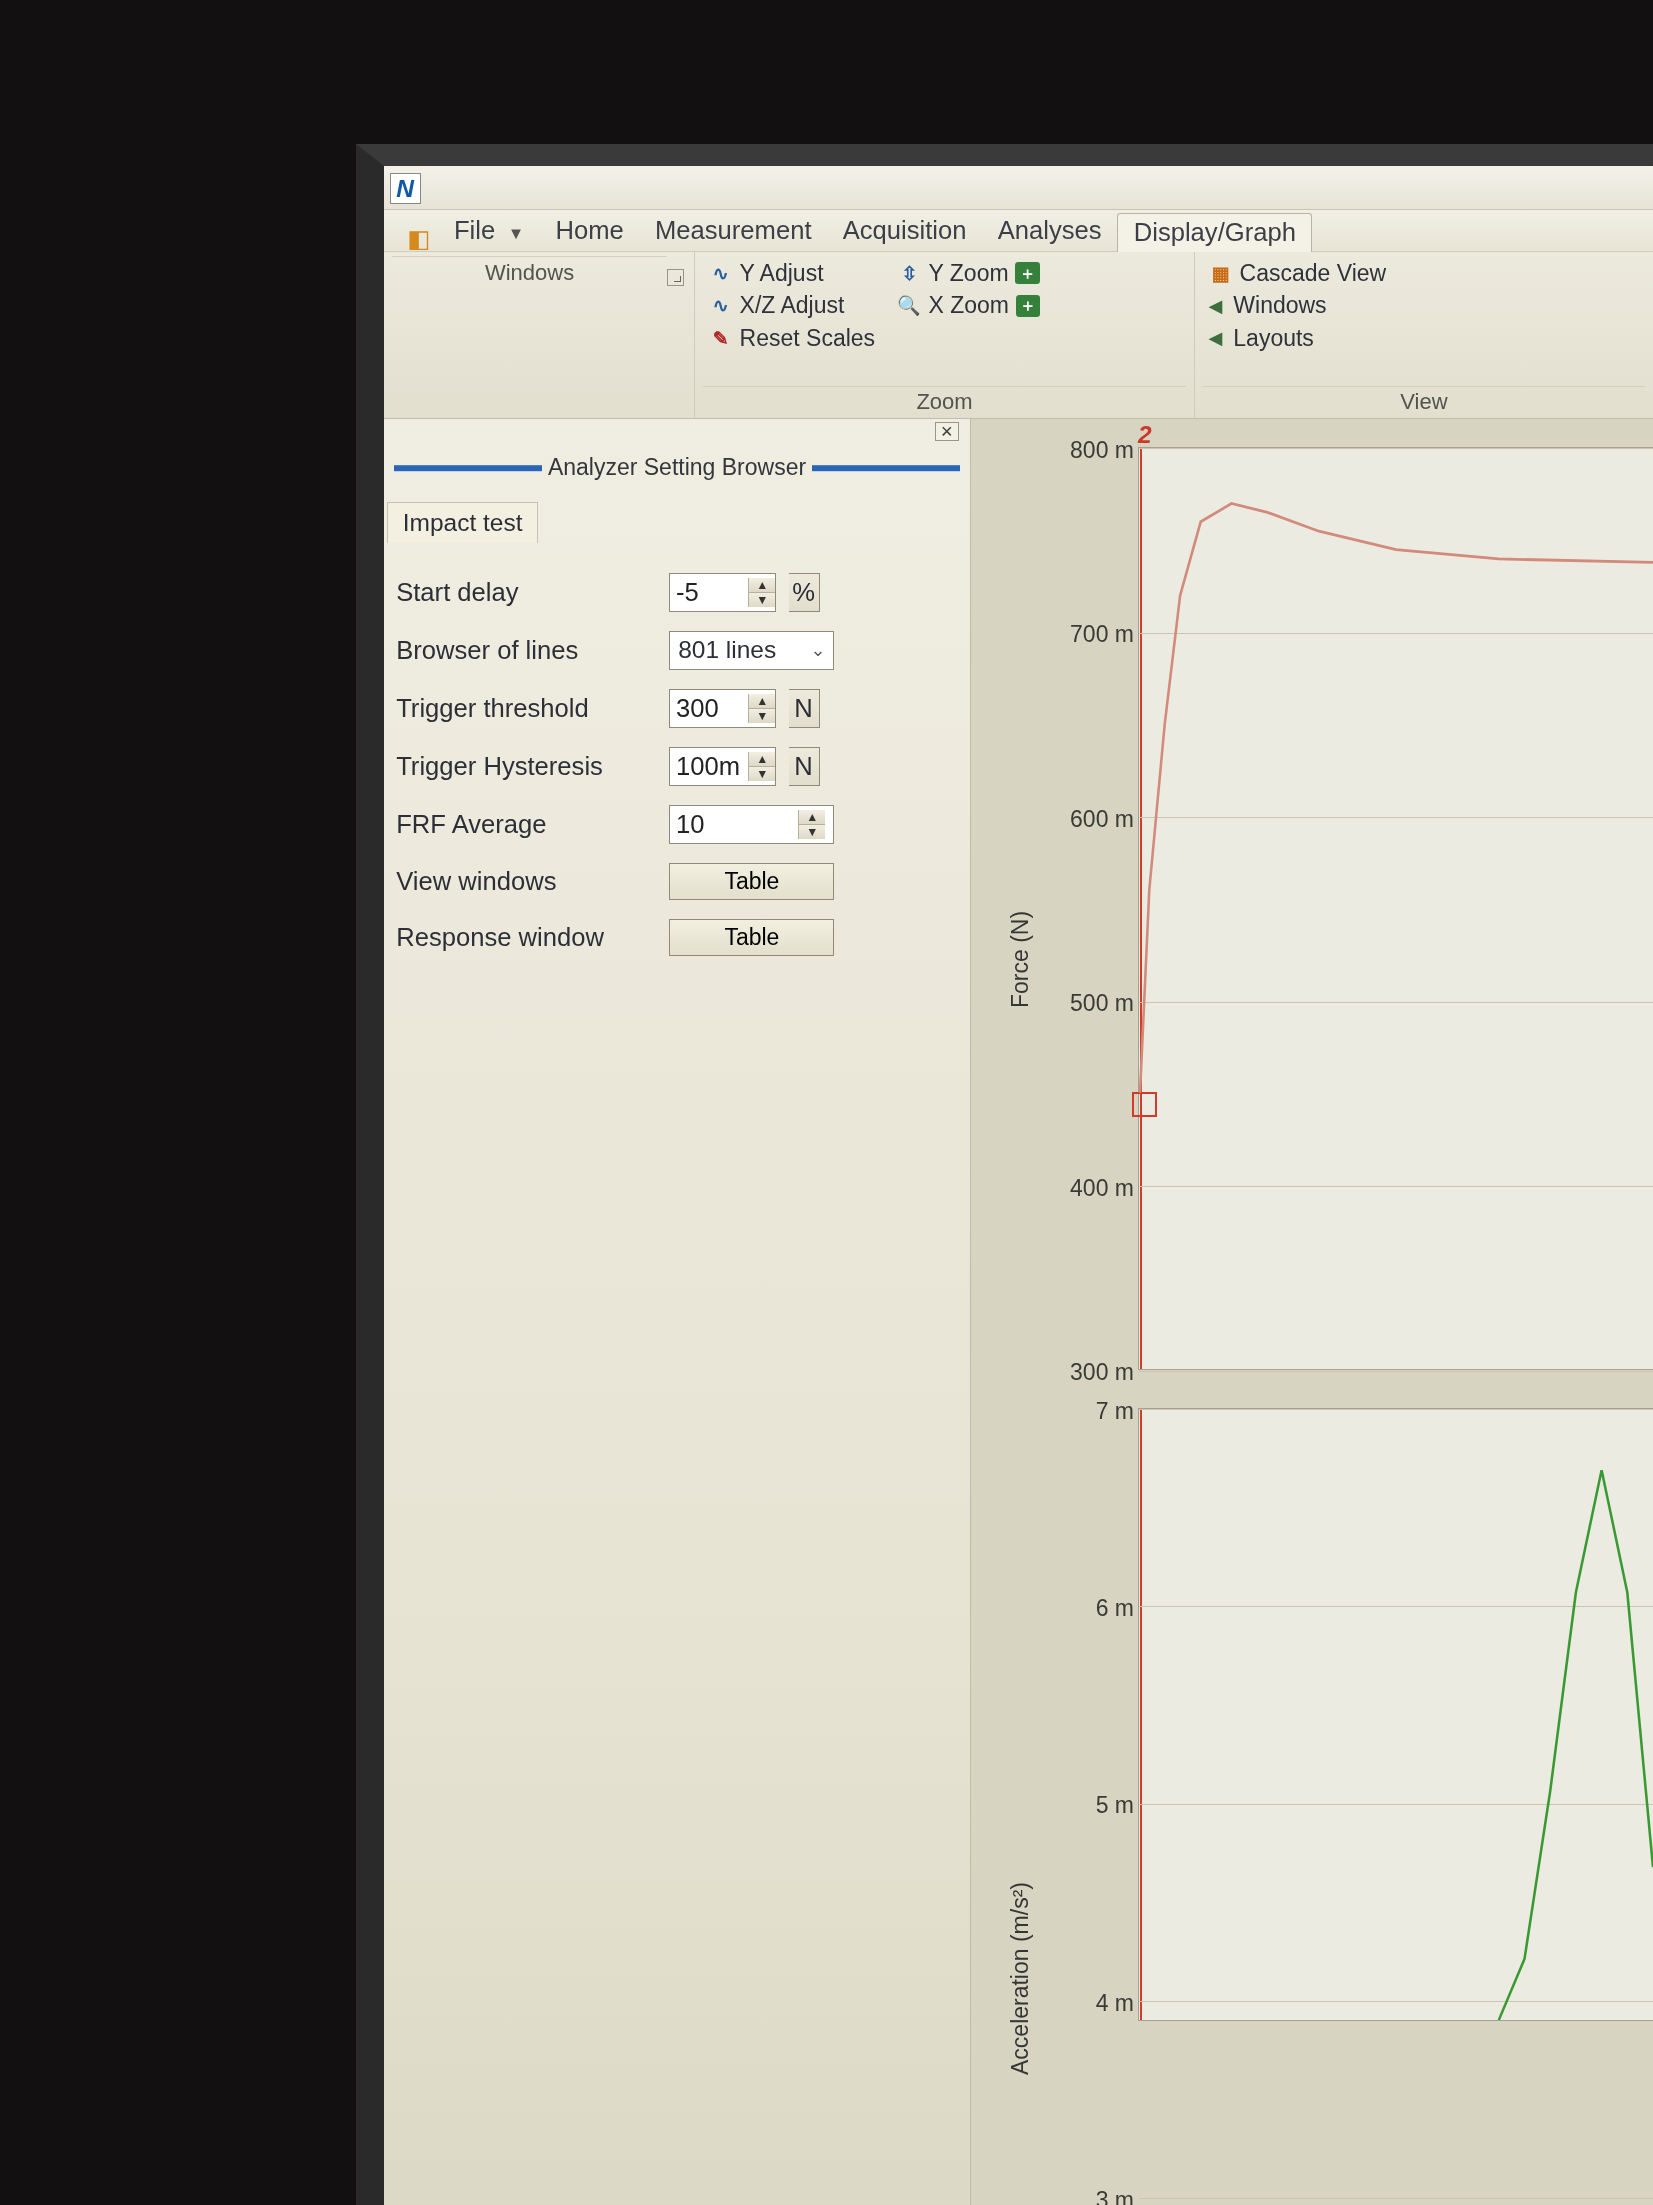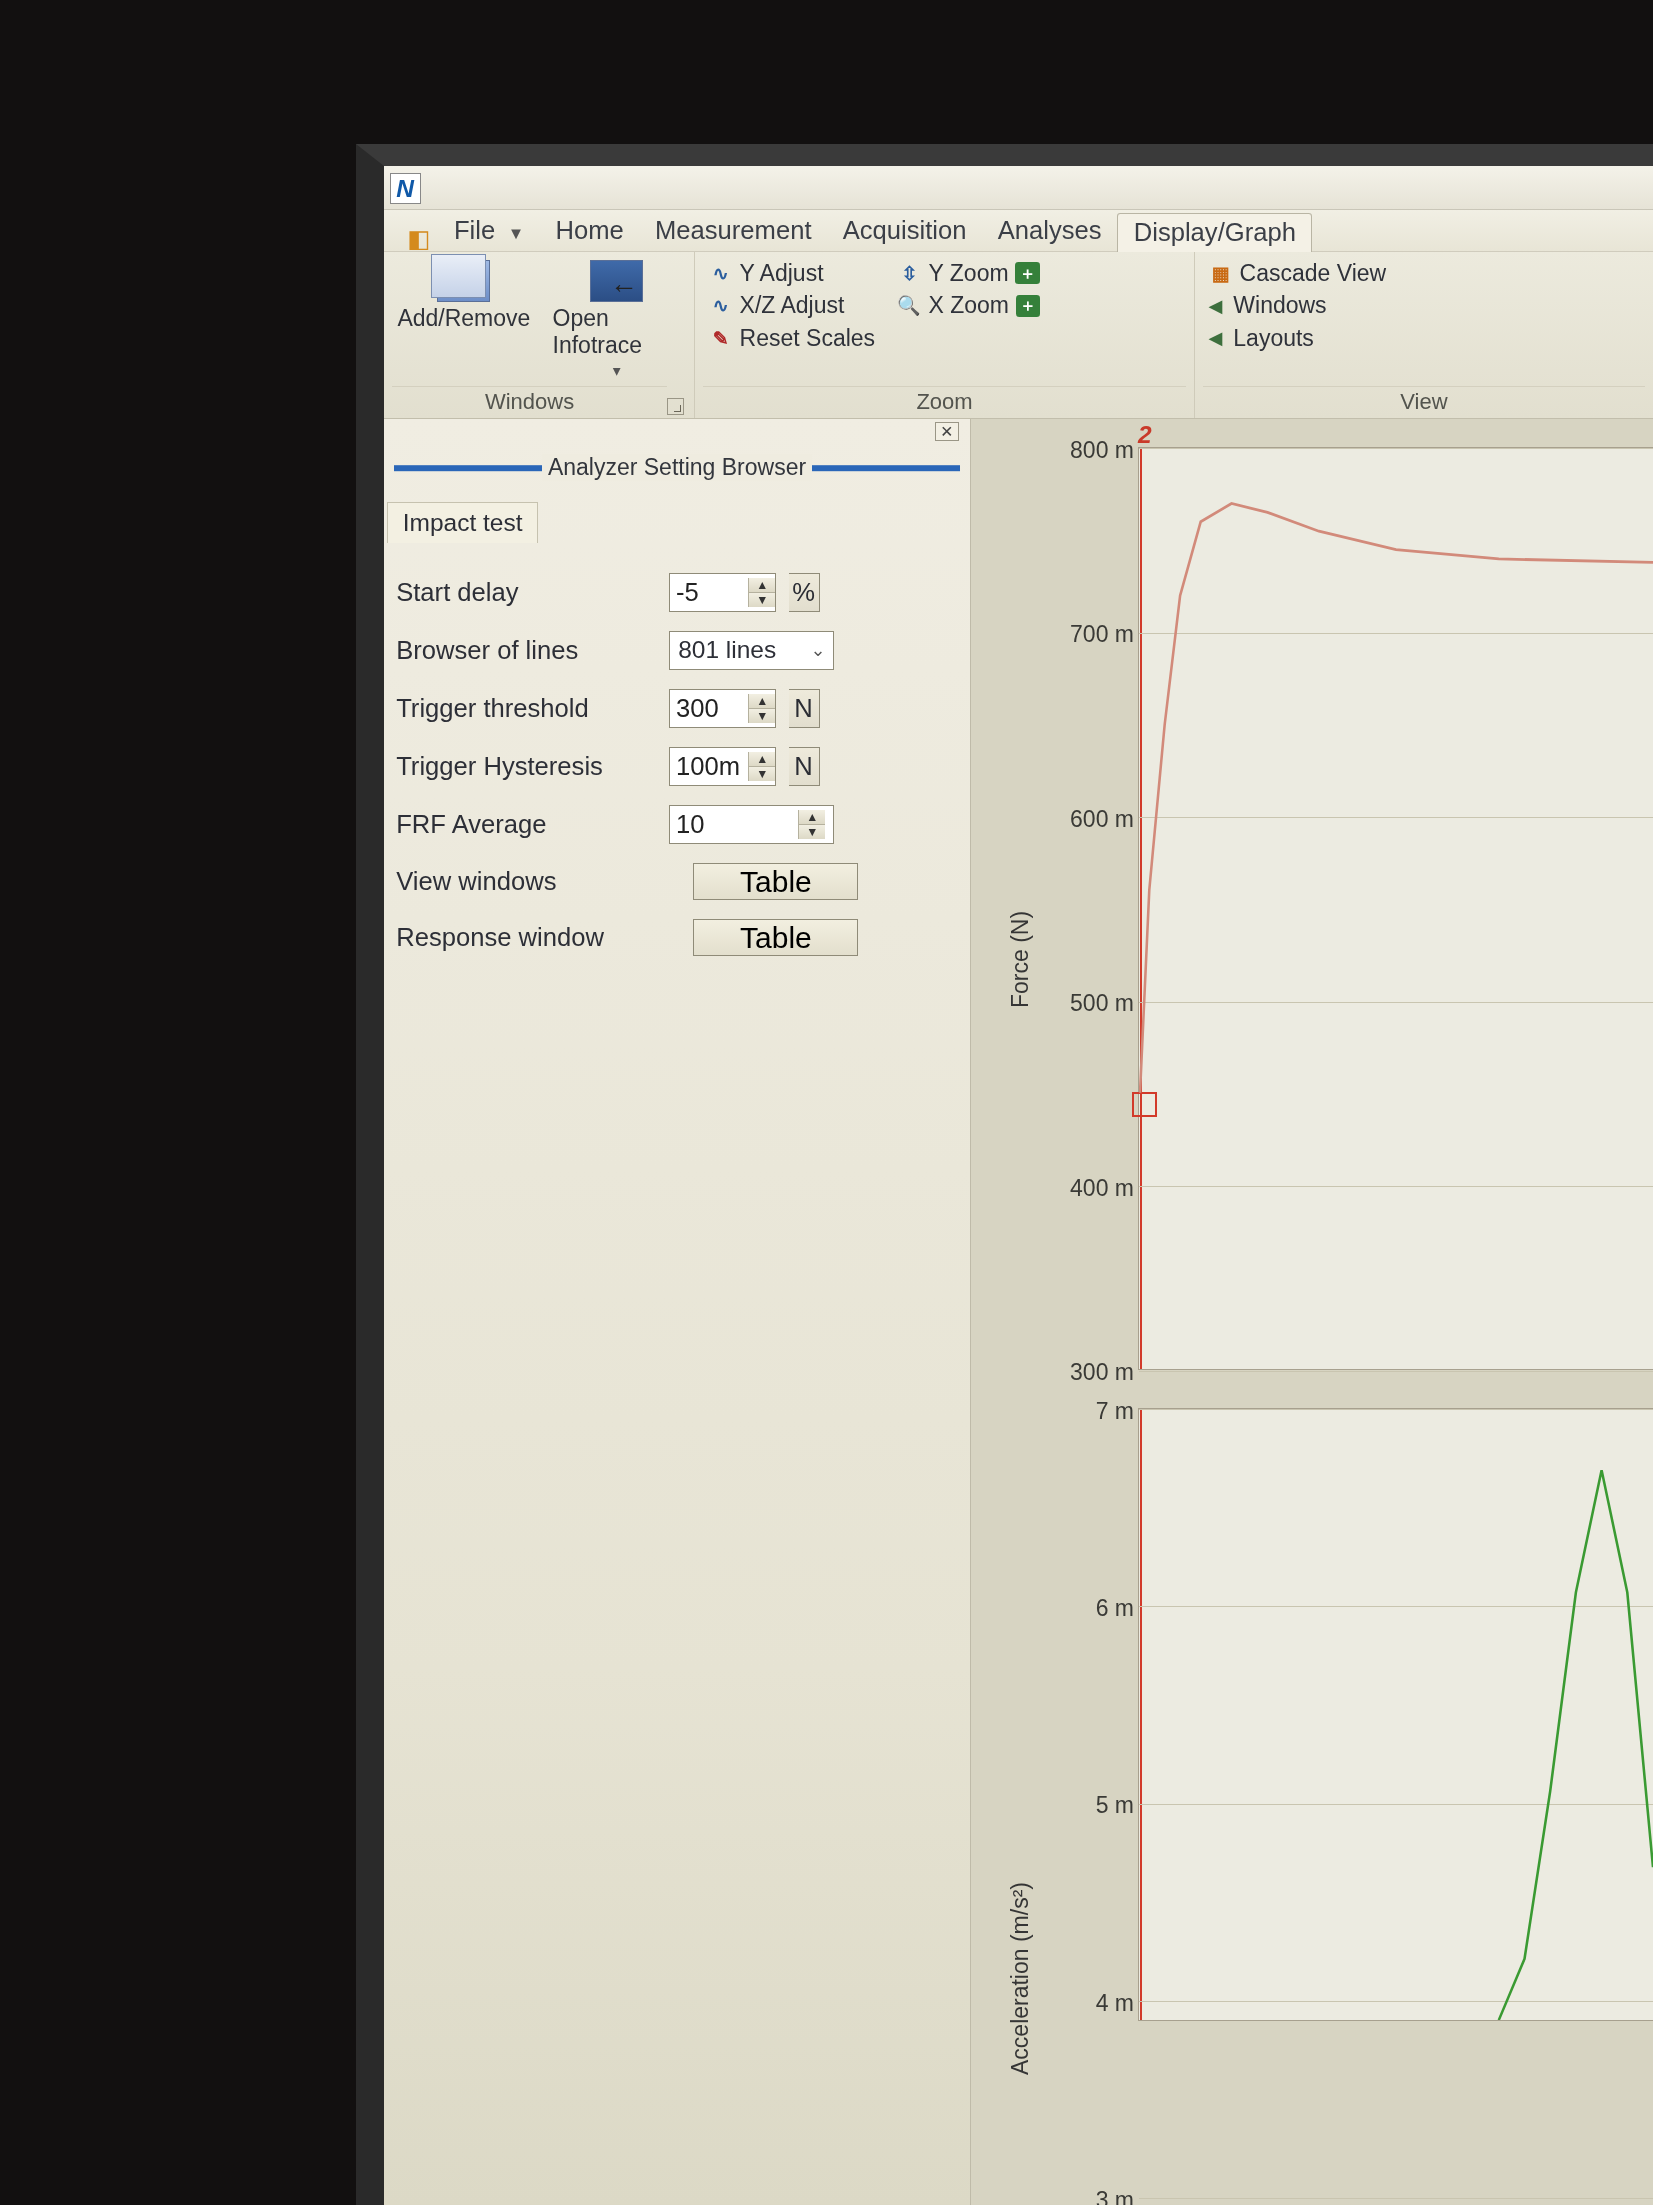--- a/index.html
+++ b/index.html
@@ -174,21 +174,21 @@
   .unit{width:31px;text-align:center;font-size:25.6px;color:#2b2d34;border:1.7px solid #8f8b78;border-left:none;height:39px;line-height:36px;background:linear-gradient(#eeeadb,#e2dece);}
   .selectbox{
     display:flex;align-items:center;justify-content:space-between;
     border:1.7px solid #8f8b78;background:#fff;height:39px;width:165px;
     padding:0 7.8px;font-size:24.5px;cursor:pointer;
   }
   .selectbox .chev{font-size:18px;color:#555;}
   .tablebtn{
     width:165px;height:37px;border:1.7px solid #8f8b78;
     background:linear-gradient(#f2efe0,#e3dfcd);
-    font-size:30px;cursor:pointer;margin-left:24px;
+    font-size:23px;cursor:pointer;
   }
   
   .plotarea{
     flex:1;background:#d7d4c2;position:relative;overflow:hidden;
   }
   .marker2{
     position:absolute;top:2.2px;left:167px;
     color:#c93a2a;font-size:24.5px;font-weight:700;font-style:italic;
   }
   .yaxisLabel{
@@ -232,31 +232,20 @@
     <div class="tab">Home</div>
     <div class="tab">Measurement</div>
     <div class="tab">Acquisition</div>
     <div class="tab">Analyses</div>
     <div class="tab active">Display/Graph</div>
   </div>
 
   <div class="ribbon">
 
     <div class="rgroup" style="width:311px">
-      <div class="body">
-        <div class="bigbtn">
-          <div class="bigicon windows"></div>
-          <span>Add/Remove</span>
-        </div>
-        <div class="bigbtn">
-          <div class="bigicon infotrace"></div>
-          <span>Open Infotrace</span>
-          <span class="sub">▾</span>
-        </div>
-      </div>
       <div style="display:flex;align-items:center;">
         <div class="label" style="flex:1">Windows</div>
         <div class="dialoglauncher"></div>
       </div>
     </div>
 
     <div class="rgroup" style="width:500px">
       <div class="body">
         <div class="zoomcol">
           <div class="zbtn">

